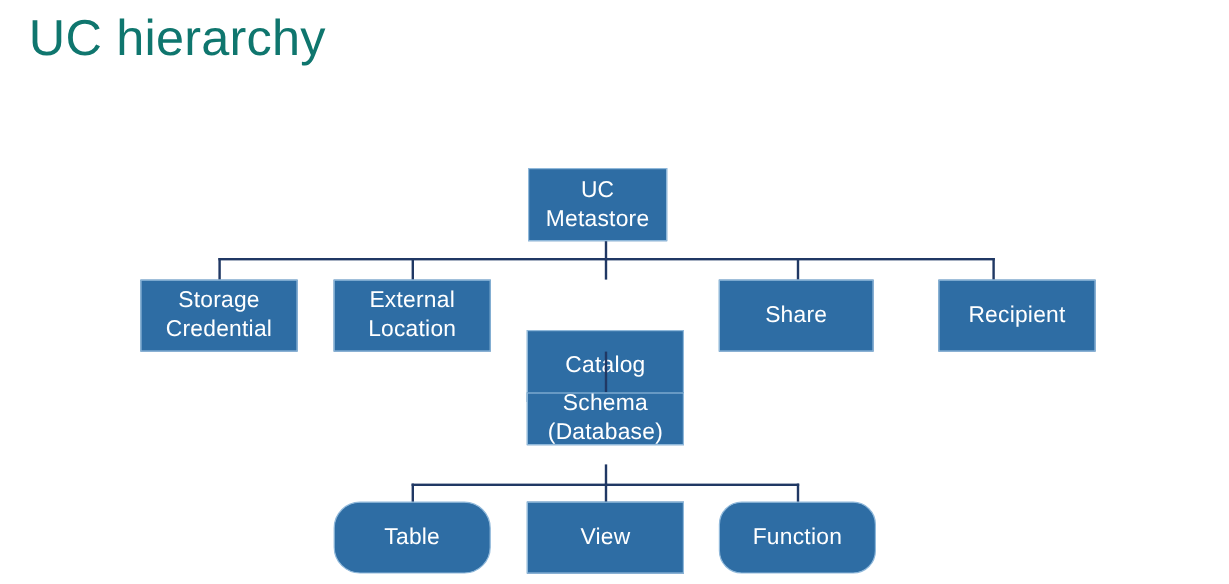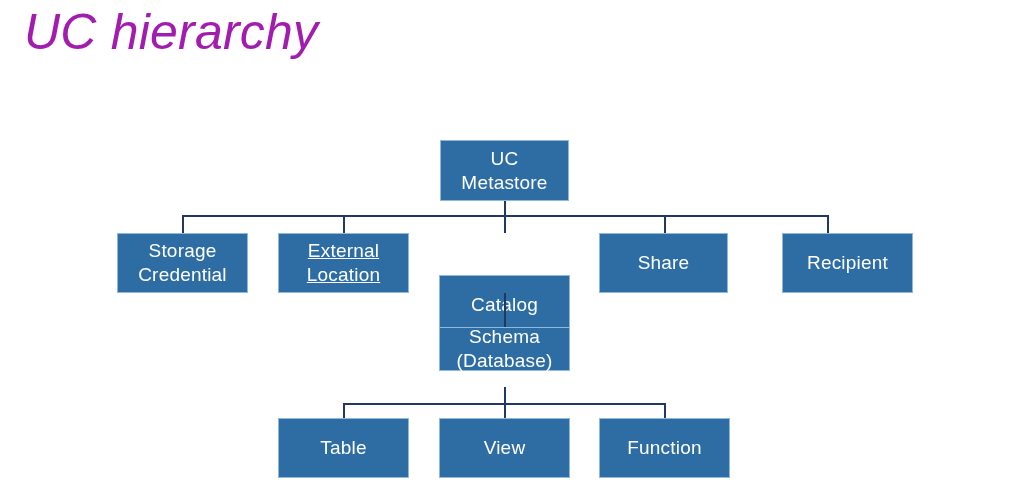--- a/index.html
+++ b/index.html
@@ -16,27 +16,26 @@
   #slide {
     position: relative;
     width: 1024px;
     height: 487px;
     background: #ffffff;
   }
   #slide-title {
     position: absolute;
     left: 24px;
     top: 6px;
-    font-size: 50px;
+    font-size: 42px;
     line-height: 52px;
     font-weight: 400;
-    color: #a21caf;
+    color: #0f766e;
     letter-spacing: 0.2px;
     white-space: nowrap;
-    font-style: italic;
   }
 
   
   #diagram {
     position: absolute;
     left: 0;
     top: 0;
     width: 1024px;
     height: 487px;
   }
@@ -74,37 +73,37 @@
 </style>
 </head>
 <body>
 
 <div id="slide">
 
   <div id="slide-title">UC hierarchy</div>
 
   <div id="diagram">
 
-    <div class="node" style="left:440px; top:140px; width:129px; height:61px;">UC
+    <div class="node" style="left:440px; top:140px; width:116px; height:61px;">UC
 Metastore</div>
 
     <div class="conn-v" style="left:504px; top:201px; height:16px;"></div>
 
     <div class="conn-h" style="left:182px; top:215px; width:647px;"></div>
 
     <div class="conn-v" style="left:182px; top:215px; height:18px;"></div>
     <div class="conn-v" style="left:343px; top:215px; height:18px;"></div>
     <div class="conn-v" style="left:504px; top:215px; height:18px;"></div>
     <div class="conn-v" style="left:664px; top:215px; height:18px;"></div>
     <div class="conn-v" style="left:827px; top:215px; height:18px;"></div>
 
     <div class="node" style="left:117px; top:233px; width:131px; height:60px;text-align:center;">Storage
 Credential</div>
 
-    <div class="node" style="left:278px; top:233px; width:131px; height:60px;text-decoration:underline;">External
+    <div class="node" style="left:278px; top:233px; width:131px; height:60px;">External
 Location</div>
 
     <div class="node" style="left:439px; top:233px; width:131px; height:60px;margin-top:42px;">Catalog</div>
 
     <div class="node" style="left:599px; top:233px; width:129px; height:60px;">Share</div>
 
     <div class="node" style="left:761px; top:233px; width:131px; height:60px;margin-left:21px;">Recipient</div>
 
     <div class="conn-v" style="left:504px; top:293px; height:34px;"></div>
 
@@ -112,20 +111,20 @@
 (Database)</div>
 
     <div class="conn-v" style="left:504px; top:387px; height:17px;"></div>
 
     <div class="conn-h" style="left:343px; top:403px; width:323px;"></div>
 
     <div class="conn-v" style="left:343px; top:403px; height:16px;"></div>
     <div class="conn-v" style="left:504px; top:403px; height:16px;"></div>
     <div class="conn-v" style="left:664px; top:403px; height:16px;"></div>
 
-    <div class="node" style="left:278px; top:418px; width:131px; height:60px;">Table</div>
+    <div class="node" style="left:278px; top:418px; width:131px; height:60px;border-radius:22px;">Table</div>
 
     <div class="node" style="left:439px; top:418px; width:131px; height:60px;">View</div>
 
-    <div class="node" style="left:599px; top:418px; width:131px; height:60px;">Function</div>
+    <div class="node" style="left:599px; top:418px; width:131px; height:60px;border-radius:19px;">Function</div>
 
   </div>
 </div>
 
 </body></html>

